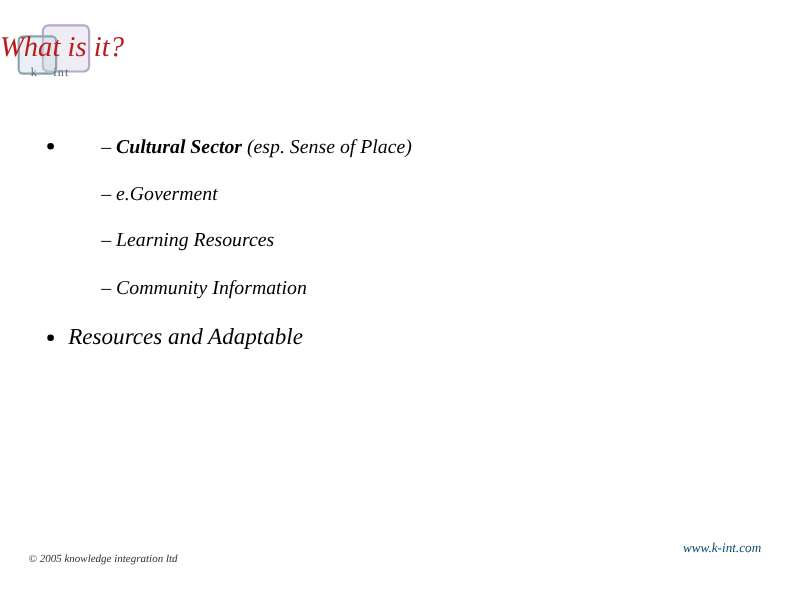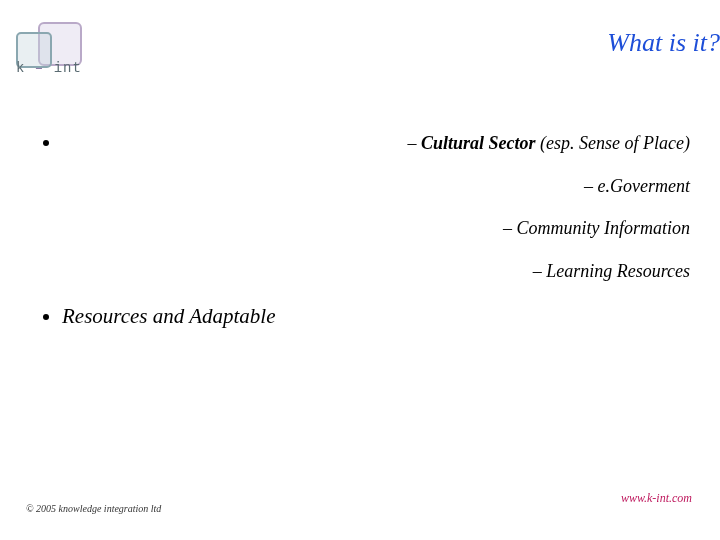--- a/index.html
+++ b/index.html
@@ -44,61 +44,60 @@
     width: 44px;
     height: 44px;
     border: 2px solid #b9a9c8;
     border-radius: 6px;
     background: rgba(210,200,225,0.35);
     box-sizing: border-box;
   }
   .logo .txt {
     position: absolute;
     top: 38px;
-    left: 0;
-    font-family: Liberation Mono, monospace;
-    font-size: 14px;
+    left: 12px;
+    font-family: Liberation Serif, serif;
+    font-size: 11px;
     color: #5a6b72;
     letter-spacing: 1px;
   }
   .logo .txt .dash {
     color: #8c7aa6;
   }
   .title {
     position: absolute;
     top: 28px;
     left: 0;
     width: 720px;
-    text-align: right;
+    text-align: left;
     font-size: 26px;
     font-style: italic;
-    color: #1d4ed8;
+    color: #b91c1c;
   }
   .body {
     position: absolute;
     top: 108px;
     left: 40px;
     right: 30px;
   }
   ul.top {
     list-style: disc;
     margin: 0;
     padding-left: 22px;
   }
   ul.top > li {
     font-size: 21px;
     font-style: italic;
     margin-bottom: 14px;
     line-height: 1.35;
   }
   ul.sub {
     list-style: none;
-    margin: 20px 0 18px 30px;
+    margin: 10px 0 18px 30px;
     padding: 0;
-    text-align: right;
   }
   ul.sub > li {
     font-size: 18px;
     font-style: italic;
     margin-bottom: 20px;
     line-height: 1.25;
   }
   ul.sub > li::before {
     content: "– ";
   }
@@ -110,21 +109,21 @@
     font-size: 10px;
     font-style: italic;
     color: #333;
   }
   .footer-right {
     position: absolute;
     right: 28px;
     bottom: 34px;
     font-size: 12px;
     font-style: italic;
-    color: #be185d;
+    color: #0c4a6e;
   }
 </style>
 </head>
 <body>
 
 <div class="slide">
 
   <div class="logo">
     <div class="sq2"></div>
     <div class="sq1"></div>
@@ -136,22 +135,22 @@
   </div>
 
   <div class="title">What is it?</div>
 
   <div class="body">
     <ul class="top">
       <li>
         <ul class="sub">
           <li><span class="bold">Cultural Sector</span><span> (esp. Sense of Place)</span></li>
           <li><span>e.Goverment</span></li>
+          <li><span>Learning Resources</span></li>
           <li><span>Community Information</span></li>
-          <li><span>Learning Resources</span></li>
         </ul>
       </li>
       <li>
         <span>Resources and Adaptable</span>
       </li>
     </ul>
   </div>
 
   <div class="footer-left">© 2005 knowledge integration ltd</div>
   <div class="footer-right">www.k-int.com</div>

